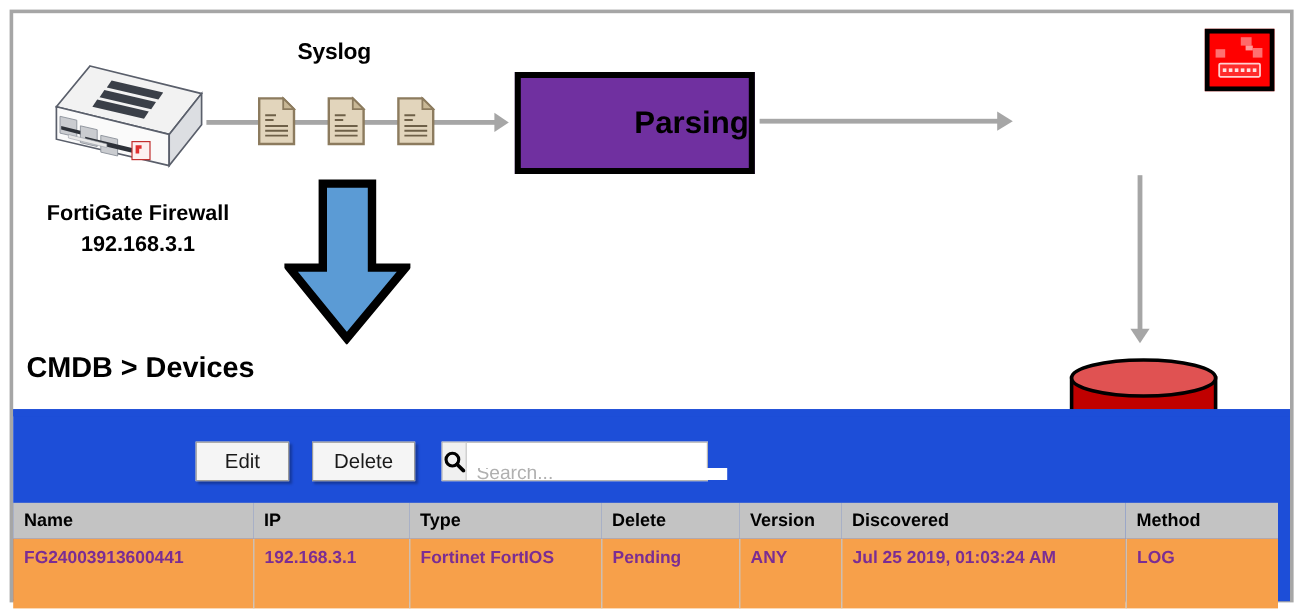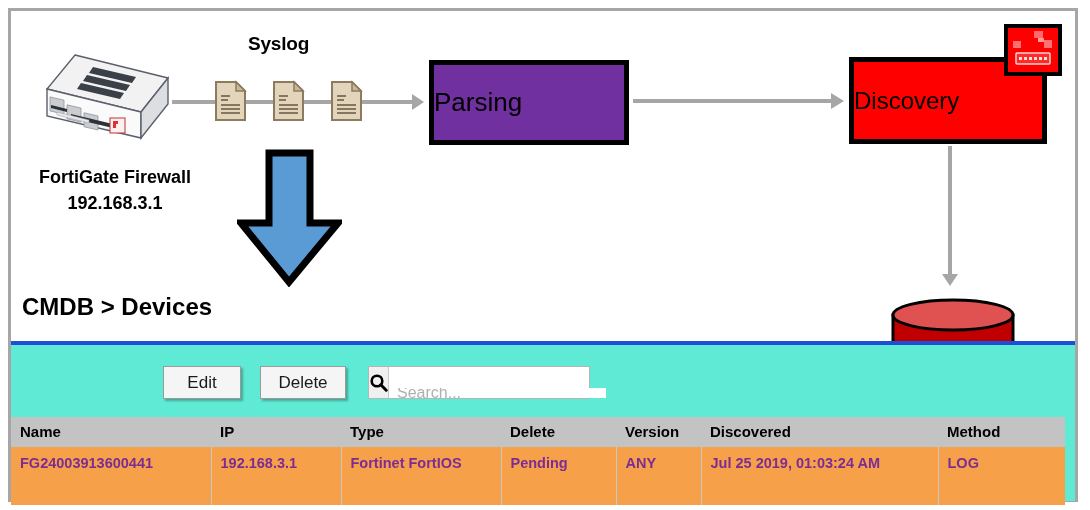--- a/index.html
+++ b/index.html
@@ -83,22 +83,22 @@
     height: 42px;
   }
 
   
   .proc-box {
     position: absolute;
     box-sizing: border-box;
     border: 5px solid #000;
     display: flex;
     align-items: center;
-    justify-content: flex-start;
-    font-weight: normal;
+    justify-content: flex-end;
+    font-weight: bold;
     color: #000;
   }
   .parsing-box {
     left: 429px;
     top: 60px;
     width: 200px;
     height: 85px;
     background: #7030A0;
     font-size: 26px;
   }
@@ -213,22 +213,22 @@
     height: 103px;
   }
 
   
   .panel {
     position: absolute;
     left: 11px;
     top: 341px;
     width: 1064px;
     height: 160px;
-    background: #5eead4;
-    border-top: 4px solid #1d4ed8;
+    background: #1d4ed8;
+    border-top: 6px solid #1d4ed8;
     box-sizing: border-box;
   }
   .toolbar {
     position: absolute;
     left: 0; top: 0;
     width: 1064px;
     height: 72px;
   }
   .tb-btn {
     position: absolute;
@@ -401,23 +401,20 @@
       </svg>
     </div>
 
     <div class="proc-box parsing-box">
       <span>Parsing</span>
     </div>
 
     <div class="wire-b"></div>
     <div class="wire-b-head"></div>
 
-    <div class="proc-box discovery-box">
-      <span>Discovery</span>
-    </div>
 
     <div class="discovery-badge">
       <svg width="50" height="44" viewBox="0 0 50 44">
         <rect x="0" y="0" width="50" height="44" fill="#FF0000"></rect>
         <rect x="26" y="3" width="9" height="7" fill="#FF6A6A"></rect>
         <rect x="30" y="10" width="6" height="4" fill="#FFFFFF" opacity="0.6"></rect>
         <rect x="5" y="13" width="8" height="7" fill="#FF7070"></rect>
         <rect x="36" y="12" width="8" height="8" fill="#FF7070"></rect>
         <rect x="8" y="25" width="34" height="11" fill="#FF2B2B" stroke="#FFD0D0" stroke-width="1.5" rx="1"></rect>
         <g fill="#FFE3E3">

